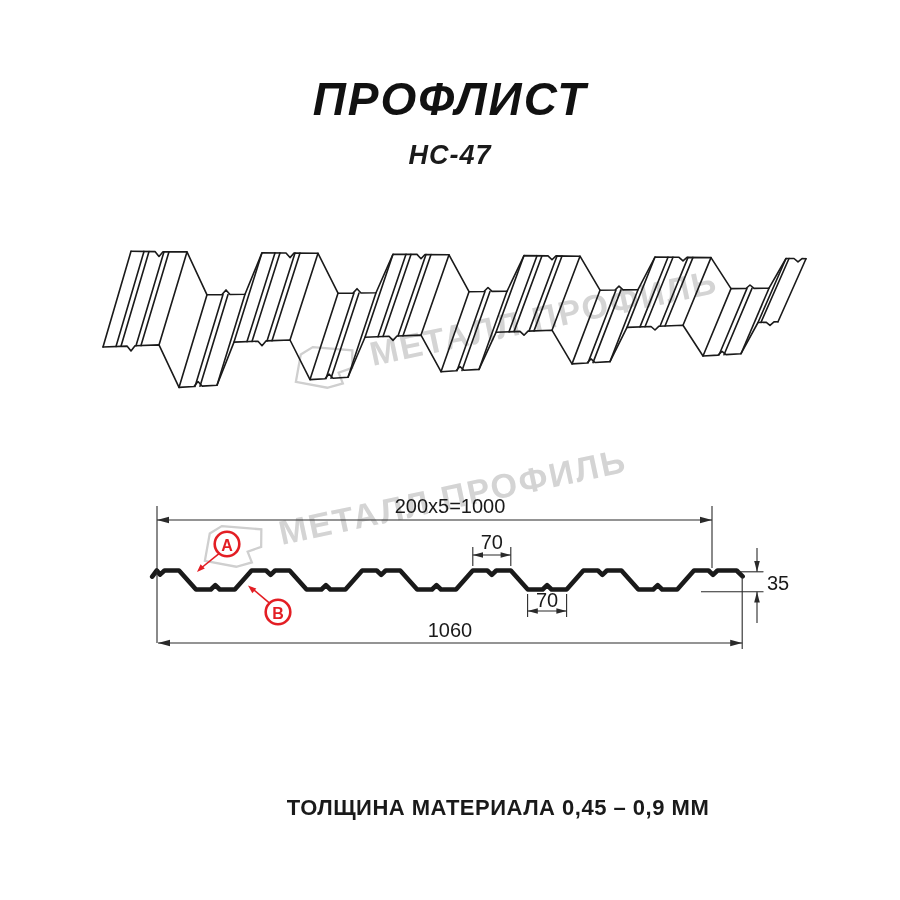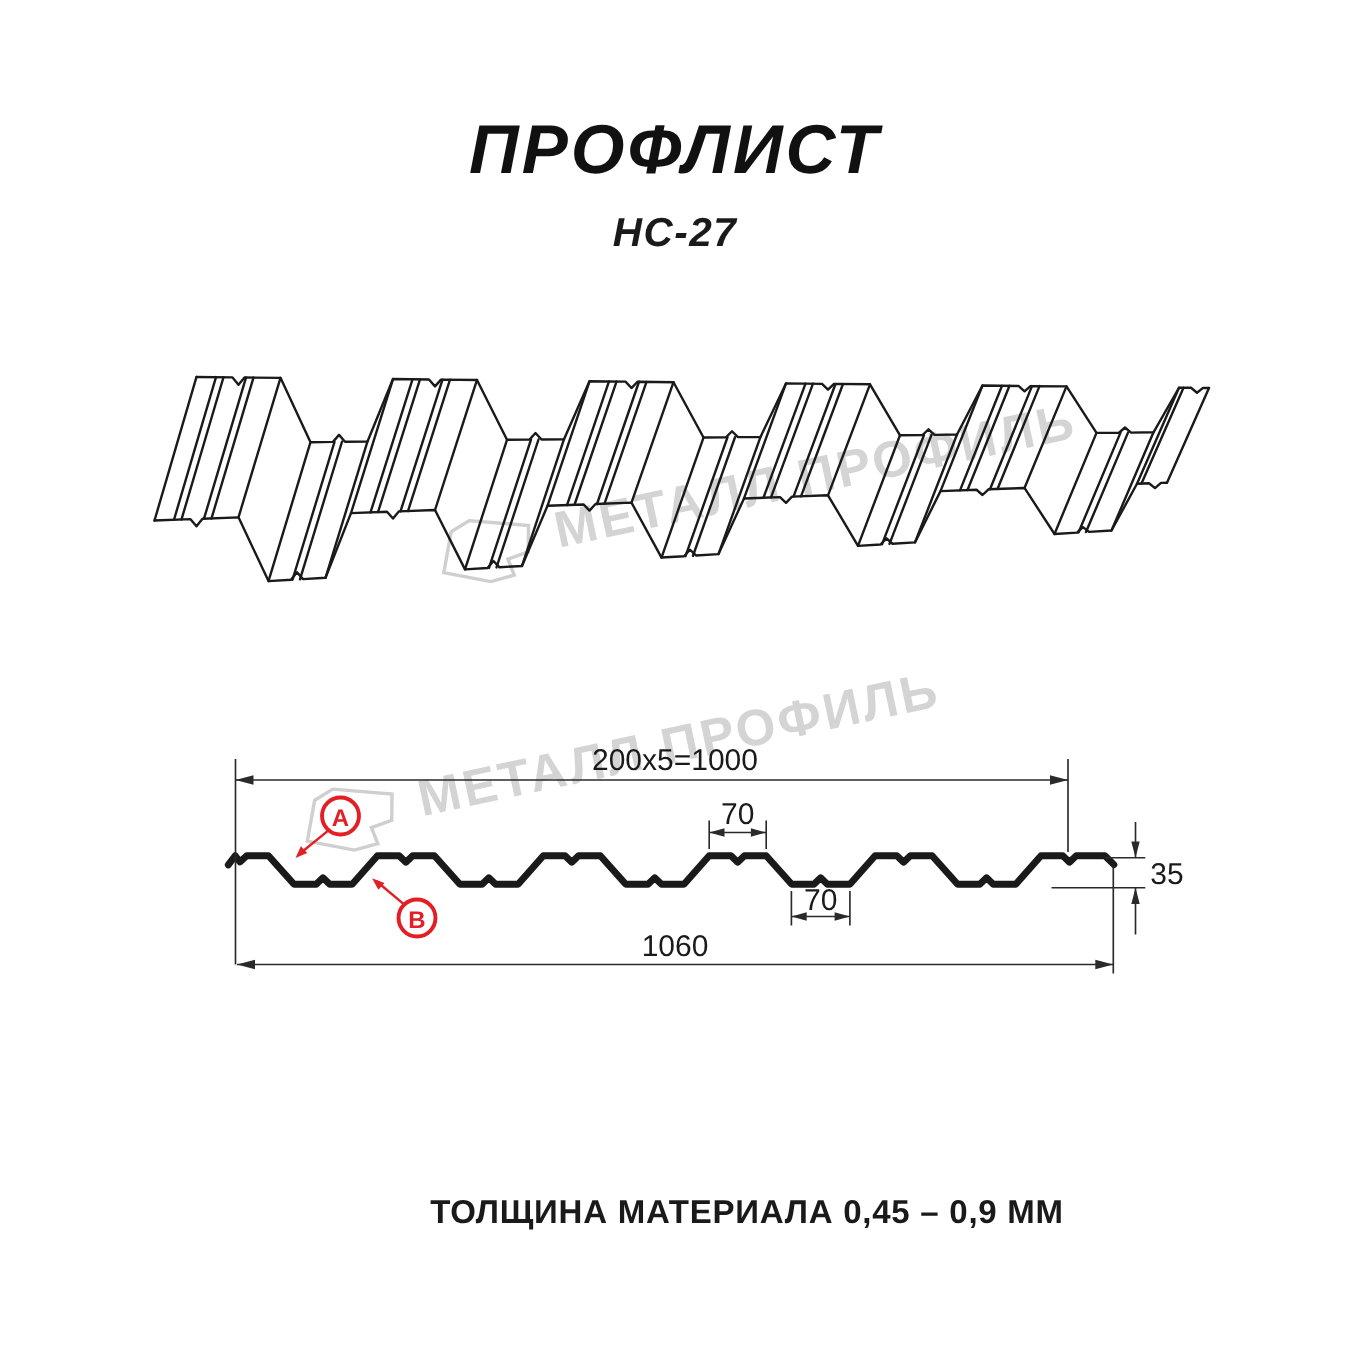--- a/index.html
+++ b/index.html
@@ -19,21 +19,21 @@
   .dimtxt{font-size:20px;fill:#1a1a1a;font-family:"Liberation Sans",sans-serif;}
   .redtxt{font-size:16px;font-weight:bold;fill:#e31e24;font-family:"Liberation Sans",sans-serif;}
 </style>
 </head>
 <body>
 
 <div class="page">
 
   <div class="hdr">
     <div class="title">ПРОФЛИСТ</div>
-    <div class="subtitle">НС-27</div>
+    <div class="subtitle">НС-47</div>
   </div>
 
   <div class="wm wm1">
     <svg width="76" height="54" viewBox="0 0 80 56">
       <polygon points="32,8 72,20 68,38 53,40 55,52 38,53 7,40 18,13" fill="none" stroke="#cfcfcf" stroke-width="2.4" stroke-linejoin="miter"></polygon>
     </svg>
     <span class="wm-text">МЕТАЛЛ ПРОФИЛЬ</span>
   </div>
 
   <div class="wm wm2">

